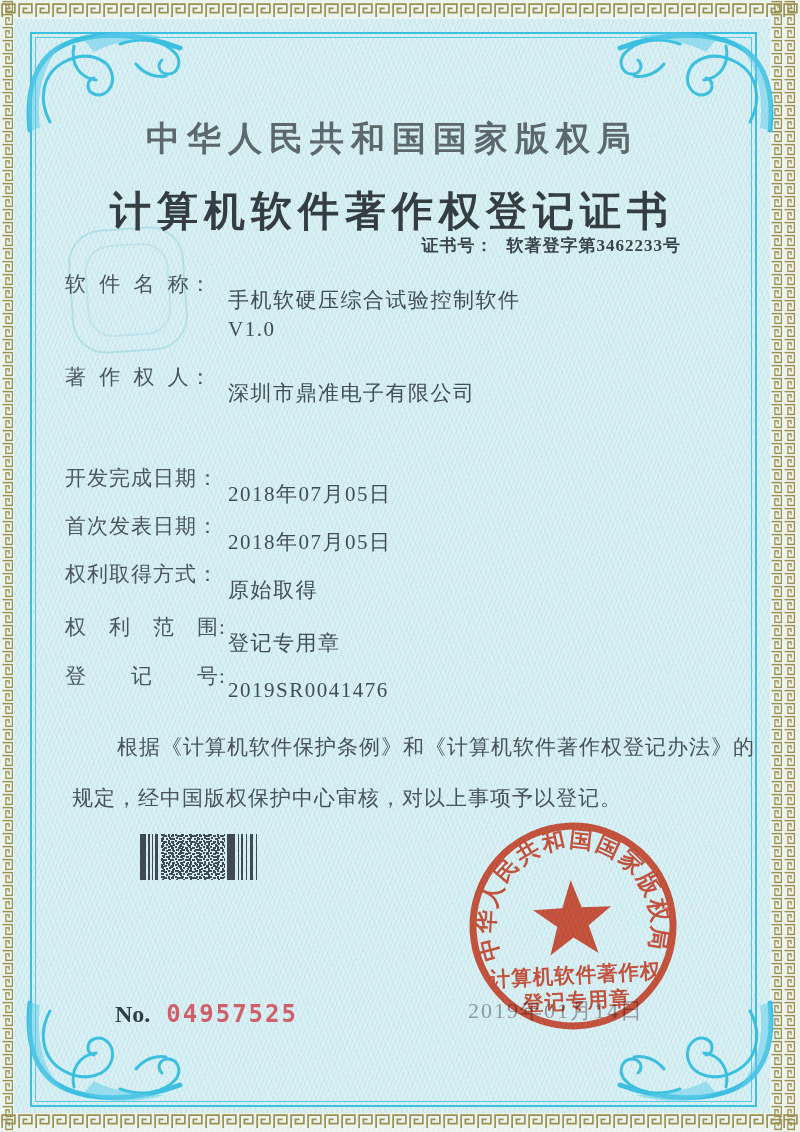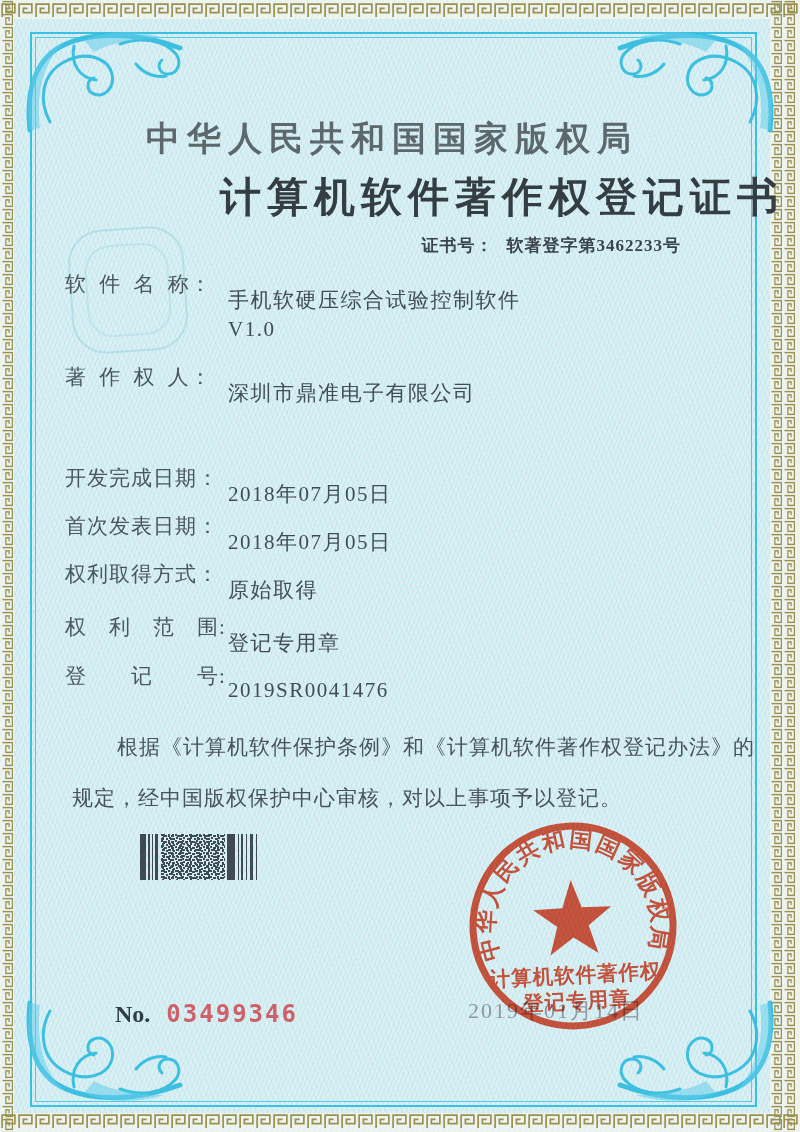--- a/index.html
+++ b/index.html
@@ -31,21 +31,21 @@
   .corner.tr{left:616px;top:30px;transform:scaleX(-1);}
   .corner.bl{left:24px;top:998px;transform:scaleY(-1);}
   .corner.br{left:616px;top:998px;transform:scale(-1,-1);}
   
   .emboss{position:absolute;left:70px;top:228px;width:112px;height:120px;
     border:2px solid rgba(140,205,220,0.45);border-radius:34px;transform:rotate(-4deg);}
   .emboss::after{content:"";position:absolute;inset:14px;border:2px solid rgba(150,210,225,0.35);border-radius:26px;}
   
   .authority{position:absolute;left:0;top:116px;width:100%;text-align:center;
     font-size:34px;font-weight:bold;letter-spacing:7px;color:#5d686d;}
-  .main-title{position:absolute;left:0;top:170px;width:100%;text-align:right;
+  .main-title{position:absolute;left:0;top:184px;width:100%;text-align:center;
     font-size:41px;font-weight:bold;letter-spacing:6px;color:#333d42;font-family:Liberation Serif, serif;}
   .cert-no{position:absolute;right:103px;top:234px;font-size:17px;font-weight:bold;
     color:#39444b;letter-spacing:1px;}
   .cert-no .val{margin-left:13px;}
   .row{position:absolute;font-size:21px;}
   .lab{position:absolute;left:65px;color:#4a565d;letter-spacing:1px;word-spacing:6px;white-space:nowrap;}
   .val2{position:absolute;left:228px;color:#414d54;letter-spacing:1.5px;white-space:nowrap;margin-top:16px;}
   .stmt{position:absolute;font-size:21px;color:#47525a;letter-spacing:1px;white-space:nowrap;}
   
   .barcode{position:absolute;left:140px;top:834px;}
@@ -205,16 +205,16 @@
     <path id="sealArc" d="M 38.4 143.4 A 79 79 0 1 1 181.6 143.4" fill="none"></path>
     <text font-size="23" font-weight="bold" fill="#e7492f" letter-spacing="2.5" font-family="Liberation Serif, DejaVu Serif, serif">
       <textPath href="#sealArc" startOffset="50%" text-anchor="middle">中华人民共和国国家版权局</textPath>
     </text>
     <polygon fill="#e7492f" points="110,64 119.7,91.7 149,92.3 125.7,110.1 134.1,138.2 110,121.5 85.9,138.2 94.3,110.1 71,92.3 100.3,91.7"></polygon>
     <text x="110" y="166" text-anchor="middle" font-size="20.5" font-weight="bold" fill="#e7492f" letter-spacing="1" font-family="Liberation Serif, DejaVu Serif, serif">计算机软件著作权</text>
     <text x="110" y="192" text-anchor="middle" font-size="20.5" font-weight="bold" fill="#e7492f" letter-spacing="1" font-family="Liberation Serif, DejaVu Serif, serif">登记专用章</text>
   </svg>
 
   <div class="serial">
-    <span class="prefix">No.</span><span class="num">03499346</span>
+    <span class="prefix">No.</span><span class="num">04957525</span>
   </div>
 
 </div>
 
 </body></html>

